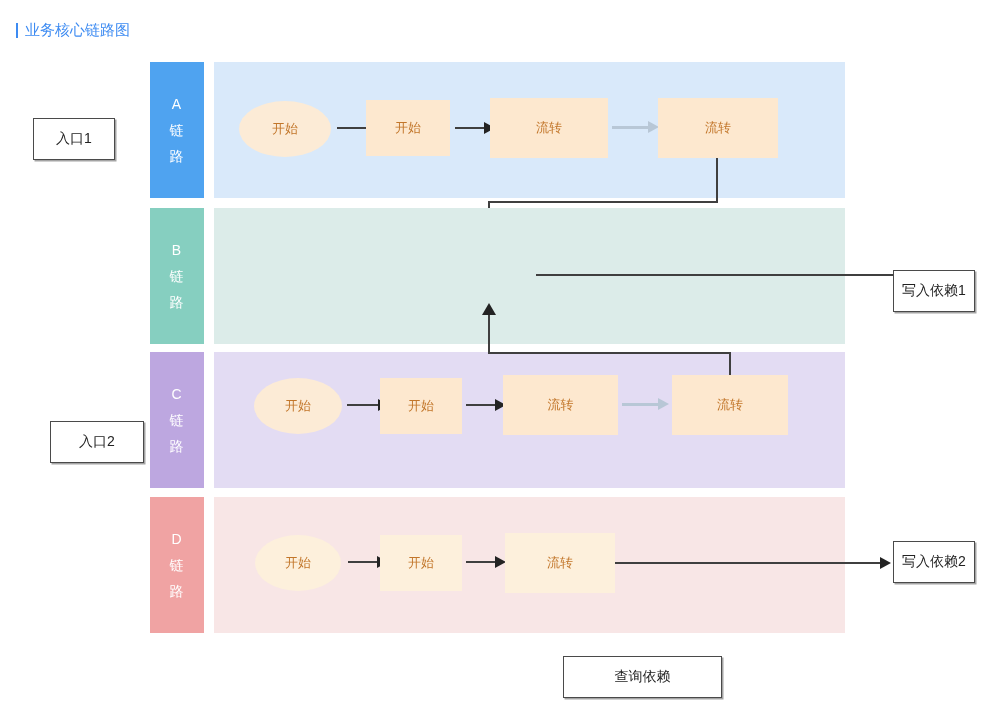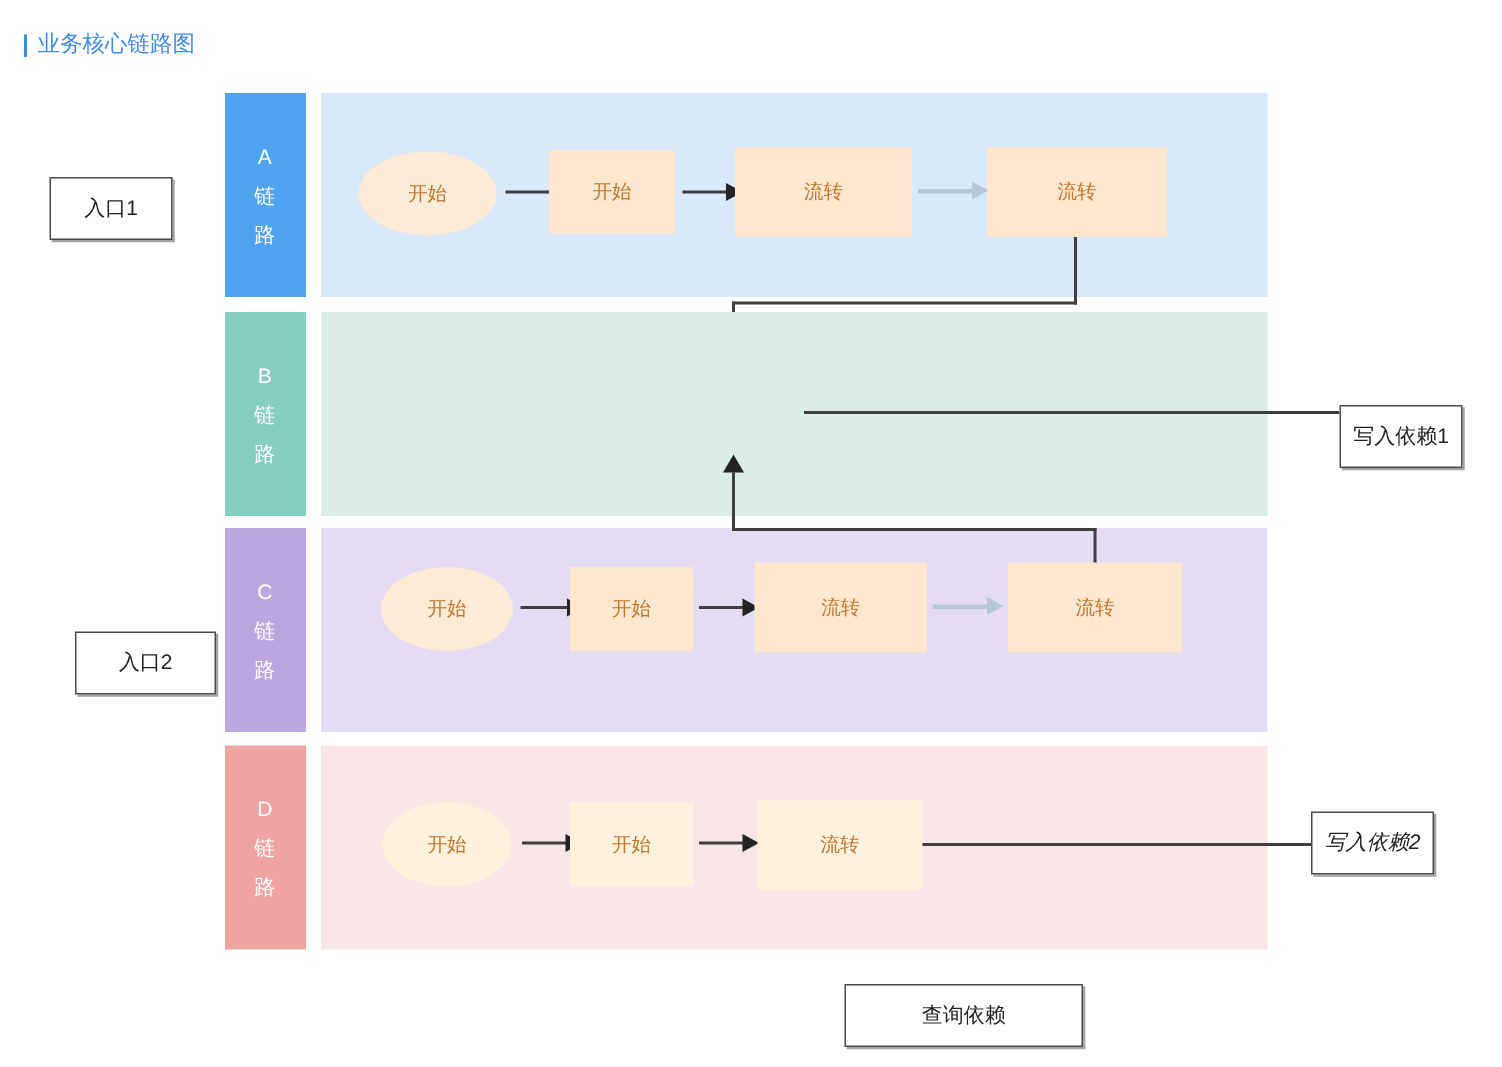--- a/index.html
+++ b/index.html
@@ -233,21 +233,21 @@
   <div class="abs node faded-more" style="left:505px; top:533px; width:110px; height:60px;">
     <span>流转</span>
   </div>
 
   <div class="abs hline" style="left:615px; top:562px; width:268px;"></div>
   <div class="abs arrow-r" style="left:880px; top:557px;"></div>
 
   <div class="abs plain-box" style="left:893px; top:270px; width:82px; height:42px;">
     <span>写入依赖1</span>
   </div>
-  <div class="abs plain-box" style="left:874px; top:541px; width:82px; height:42px;font-style:italic;">
+  <div class="abs plain-box" style="left:893px; top:541px; width:82px; height:42px;">
     <span>写入依赖2</span>
   </div>
 
   <div class="abs plain-box" style="left:563px; top:656px; width:159px; height:42px;">
     <span>查询依赖</span>
   </div>
 
 </div>
 
 </body></html>

